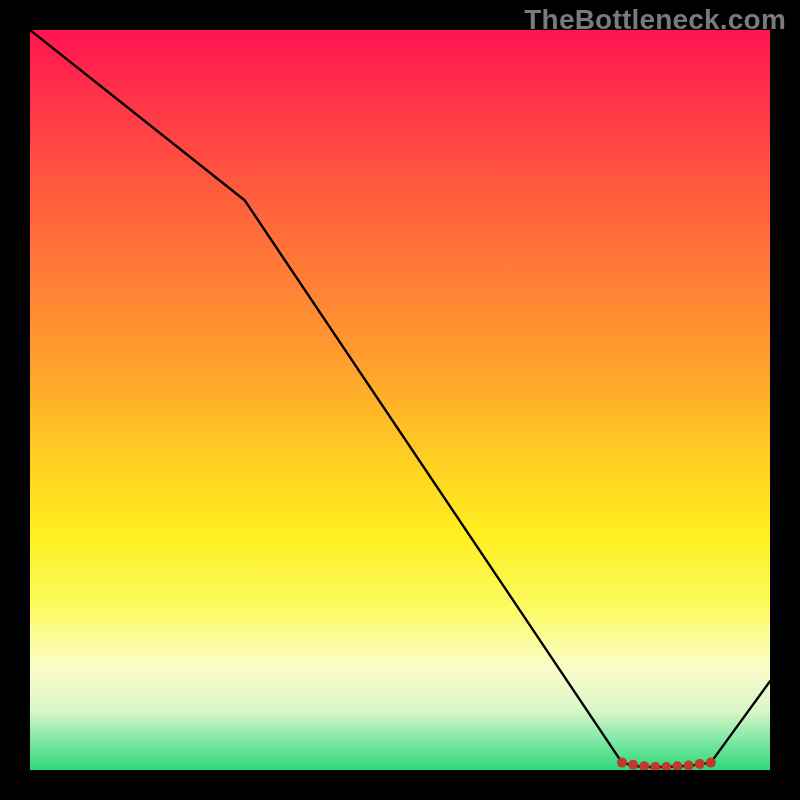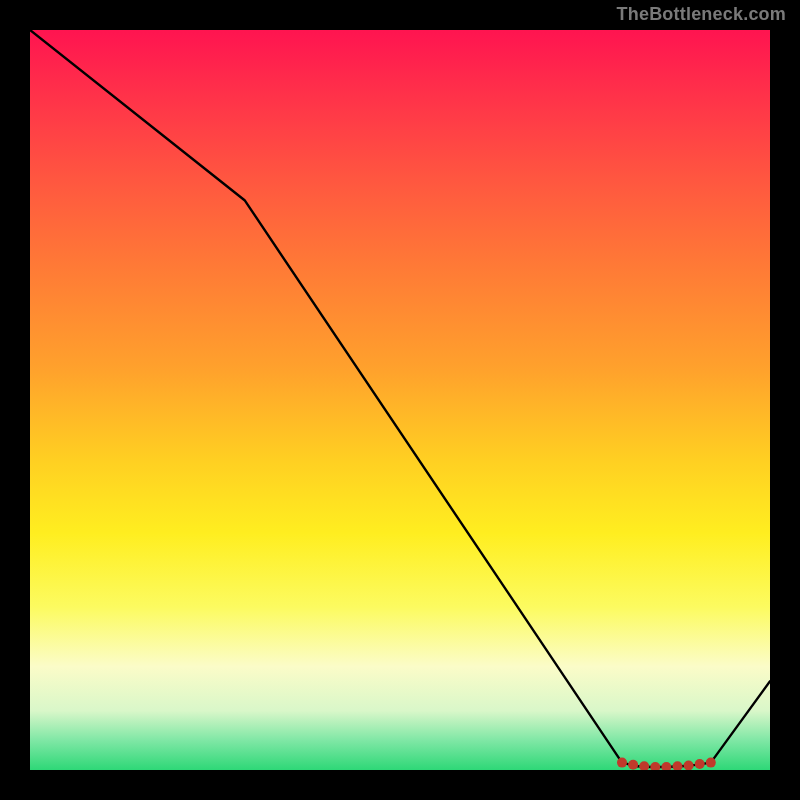--- a/index.html
+++ b/index.html
@@ -15,21 +15,21 @@
     position: relative;
     width: 800px;
     height: 800px;
     background: #000;
   }
   .watermark {
     position: absolute;
     top: 4px;
     right: 14px;
     color: #7a7a7a;
-    font-size: 18px;
+    font-size: 28px;
     font-weight: 600;
     letter-spacing: 0.2px;
     user-select: none;
   }
   .plot-area {
     position: absolute;
     left: 30px;
     top: 30px;
     width: 740px;
     height: 740px;

